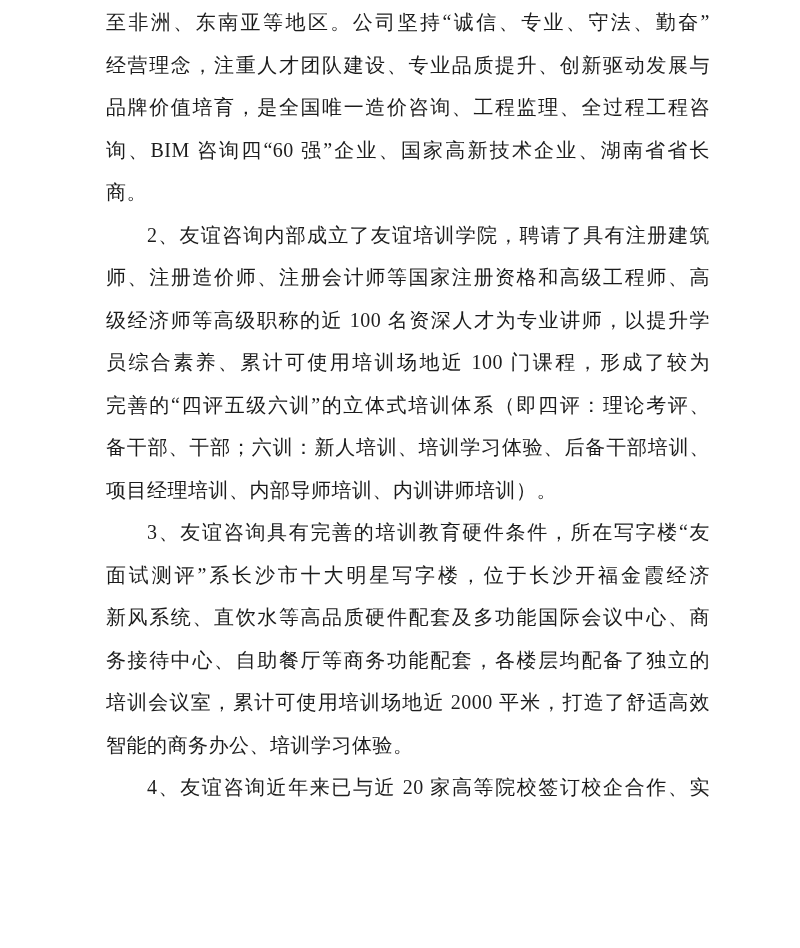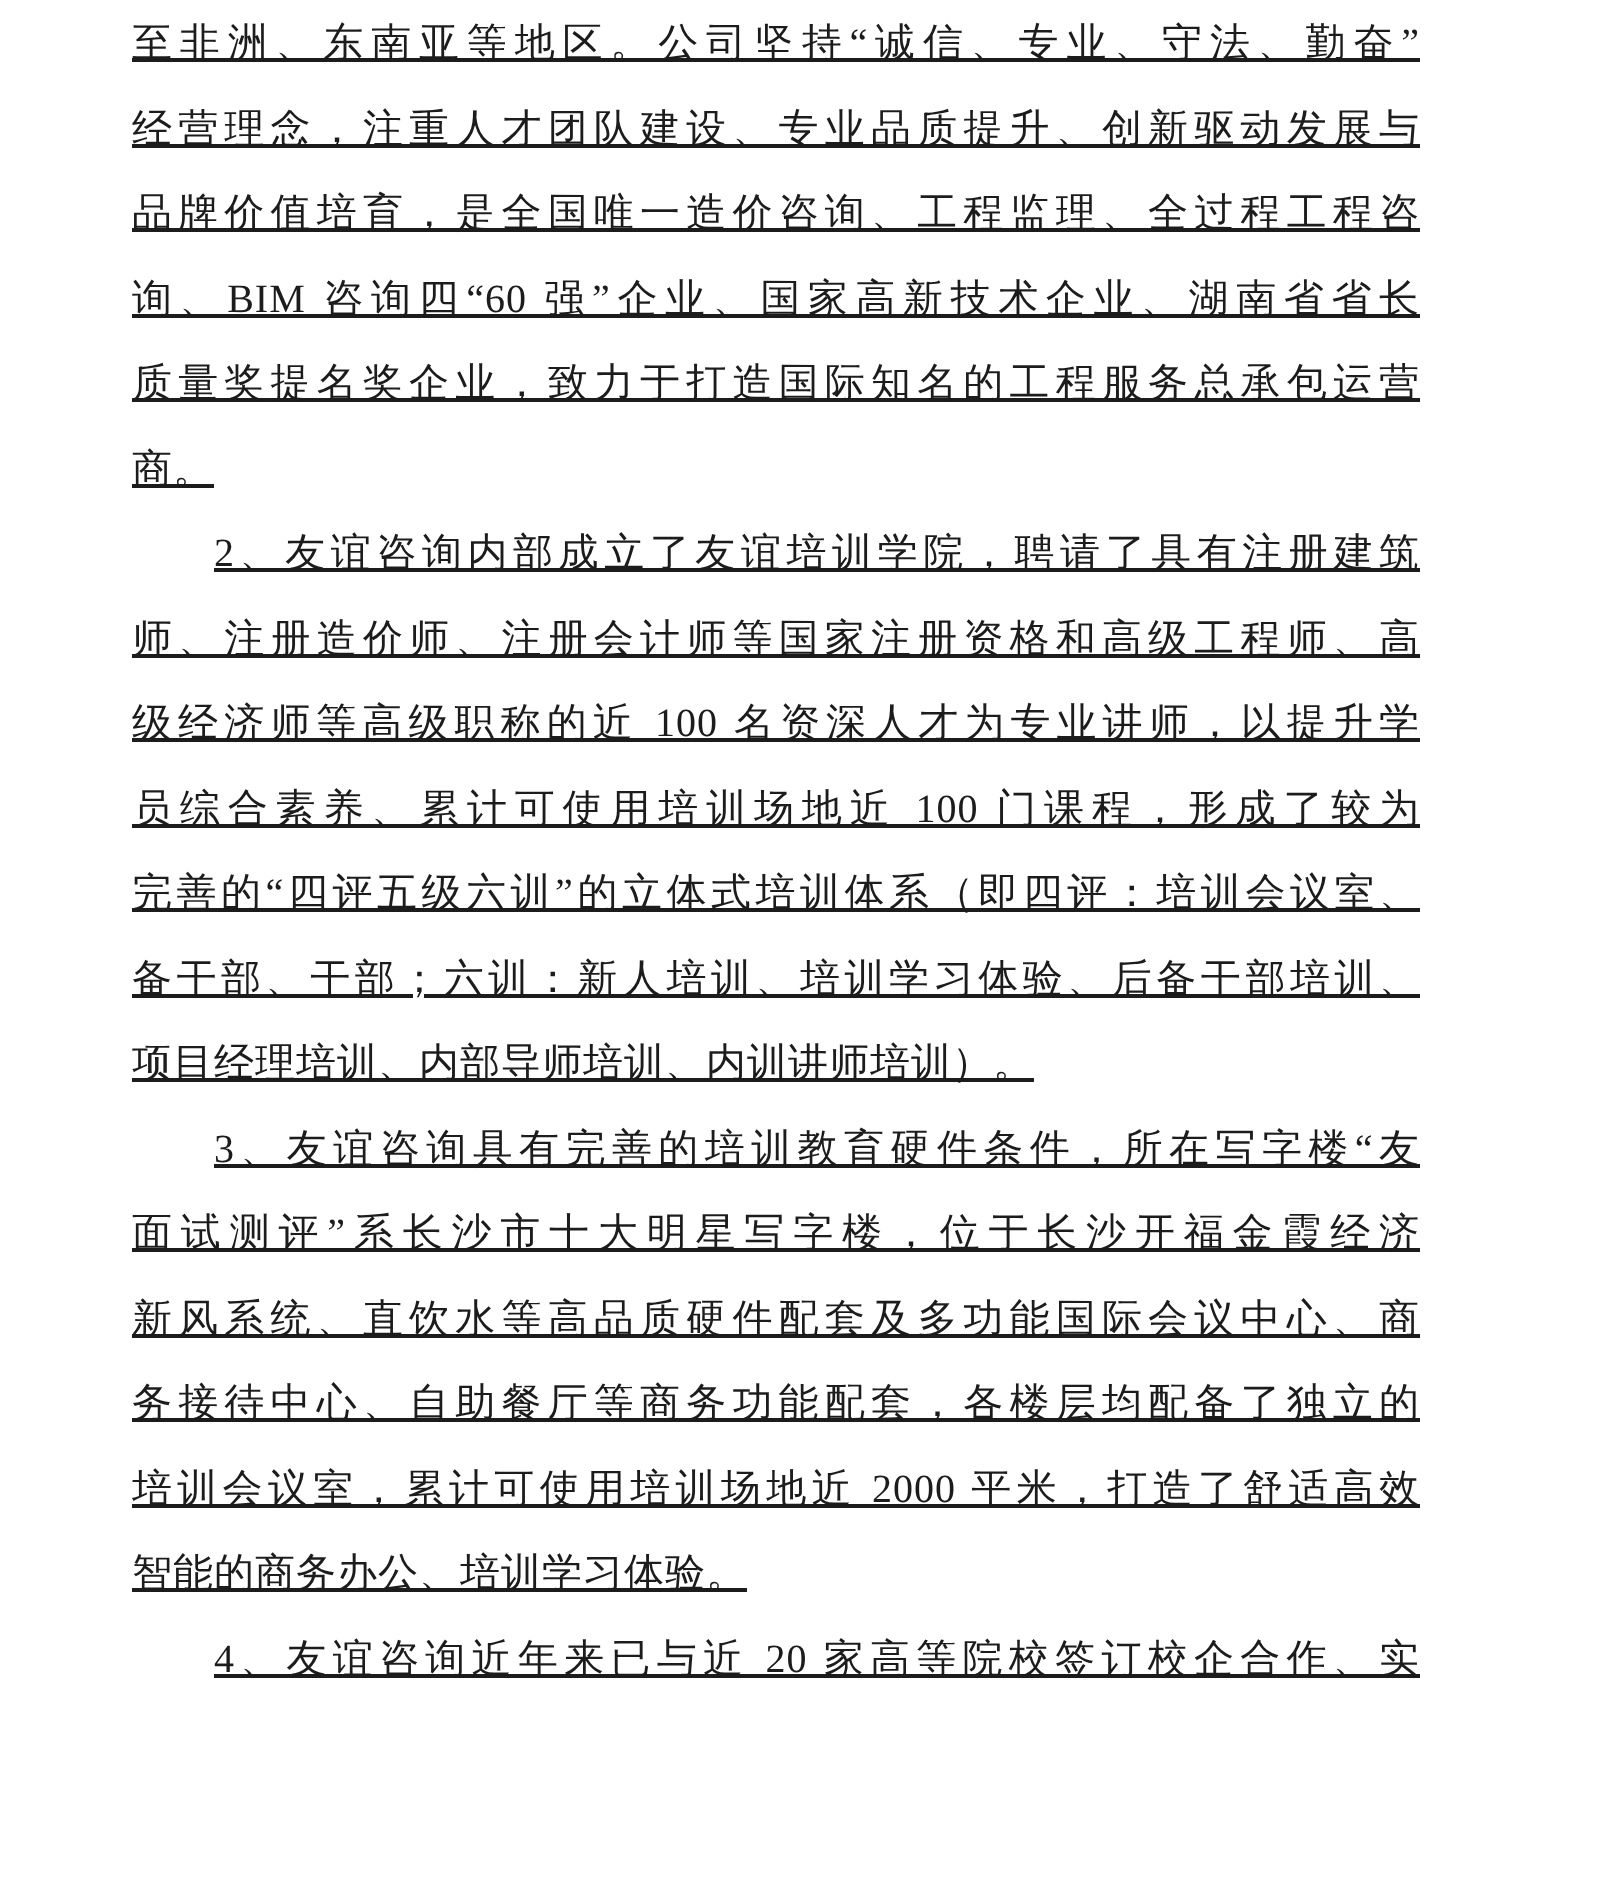--- a/index.html
+++ b/index.html
@@ -11,23 +11,22 @@
     width: 800px;
     height: 948px;
     overflow: hidden;
     font-family: "Liberation Serif", "DejaVu Serif", serif;
     color: #1c1c1c;
   }
   .page {
     box-sizing: border-box;
     width: 800px;
     height: 948px;
-    padding: 1px 90px 0 66px;
+    padding: 1px 90px 0 106px;
     background: #ffffff;
-    text-decoration: underline;
   }
   .paragraph {
     margin: 0;
     padding: 0;
   }
   .line {
     font-size: 20px;
     height: 42.5px;
     line-height: 42.5px;
     overflow: hidden;
@@ -48,30 +47,29 @@
 </head>
 <body>
 
 <div class="page">
 
   <div class="paragraph">
     <div class="line">至非洲、东南亚等地区。公司坚持“诚信、专业、守法、勤奋”</div>
     <div class="line">经营理念，注重人才团队建设、专业品质提升、创新驱动发展与</div>
     <div class="line">品牌价值培育，是全国唯一造价咨询、工程监理、全过程工程咨</div>
     <div class="line">询、BIM 咨询四“60 强”企业、国家高新技术企业、湖南省省长</div>
-    <div class="line">质量奖提名奖企业，致力于打造国际知名的工程服务总承包运营</div>
     <div class="line end">商。</div>
   </div>
 
   <div class="paragraph">
     <div class="line indent">2、友谊咨询内部成立了友谊培训学院，聘请了具有注册建筑</div>
     <div class="line">师、注册造价师、注册会计师等国家注册资格和高级工程师、高</div>
     <div class="line">级经济师等高级职称的近 100 名资深人才为专业讲师，以提升学</div>
     <div class="line">员综合素养、累计可使用培训场地近 100 门课程，形成了较为</div>
-    <div class="line">完善的“四评五级六训”的立体式培训体系（即四评：培训会议室、</div>
+    <div class="line">完善的“四评五级六训”的立体式培训体系（即四评：理论考评、</div>
     <div class="line">备干部、干部；六训：新人培训、培训学习体验、后备干部培训、</div>
     <div class="line end">项目经理培训、内部导师培训、内训讲师培训）。</div>
   </div>
 
   <div class="paragraph">
     <div class="line indent">3、友谊咨询具有完善的培训教育硬件条件，所在写字楼“友</div>
     <div class="line">面试测评”系长沙市十大明星写字楼，位于长沙开福金霞经济</div>
     <div class="line">新风系统、直饮水等高品质硬件配套及多功能国际会议中心、商</div>
     <div class="line">务接待中心、自助餐厅等商务功能配套，各楼层均配备了独立的</div>
     <div class="line">培训会议室，累计可使用培训场地近 2000 平米，打造了舒适高效</div>

